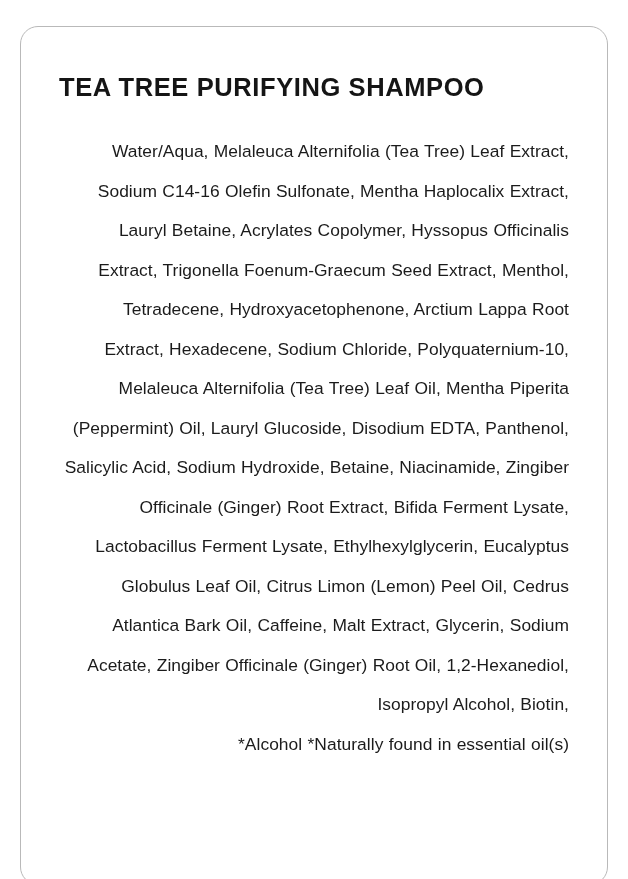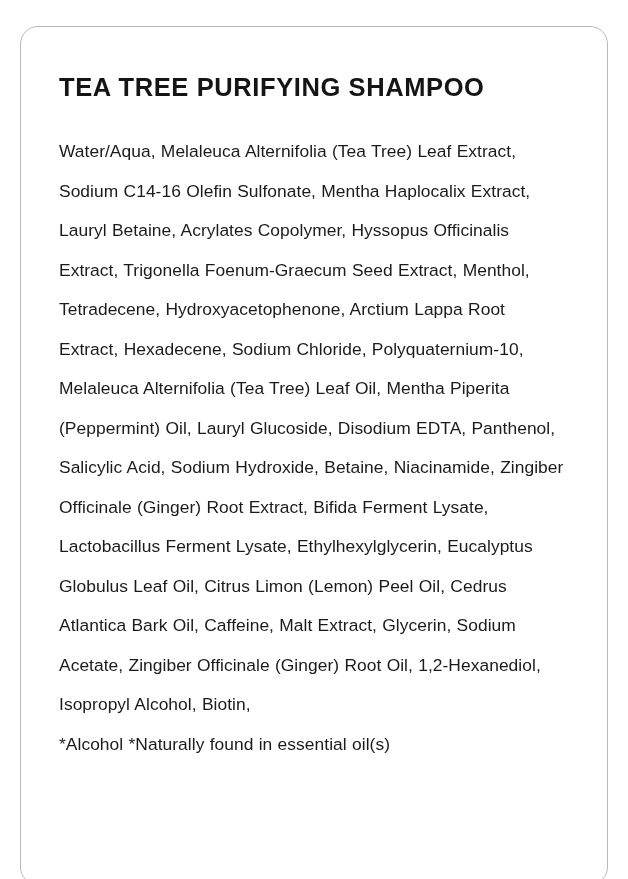--- a/index.html
+++ b/index.html
@@ -34,21 +34,21 @@
     letter-spacing: 0.6px;
     color: #151515;
     margin: 0 0 30px 0;
     line-height: 1.15;
   }
   .ingredients-body {
     font-size: 17.4px;
     line-height: 39.5px;
     color: #1b1b1b;
     letter-spacing: 0.05px;
-    text-align: left;
+    text-align: right;
     word-spacing: 0.4px;
   }
   .ingredients-note {
     display: block;
   }
 </style>
 </head>
 <body>
 
 <div class="label-card">

